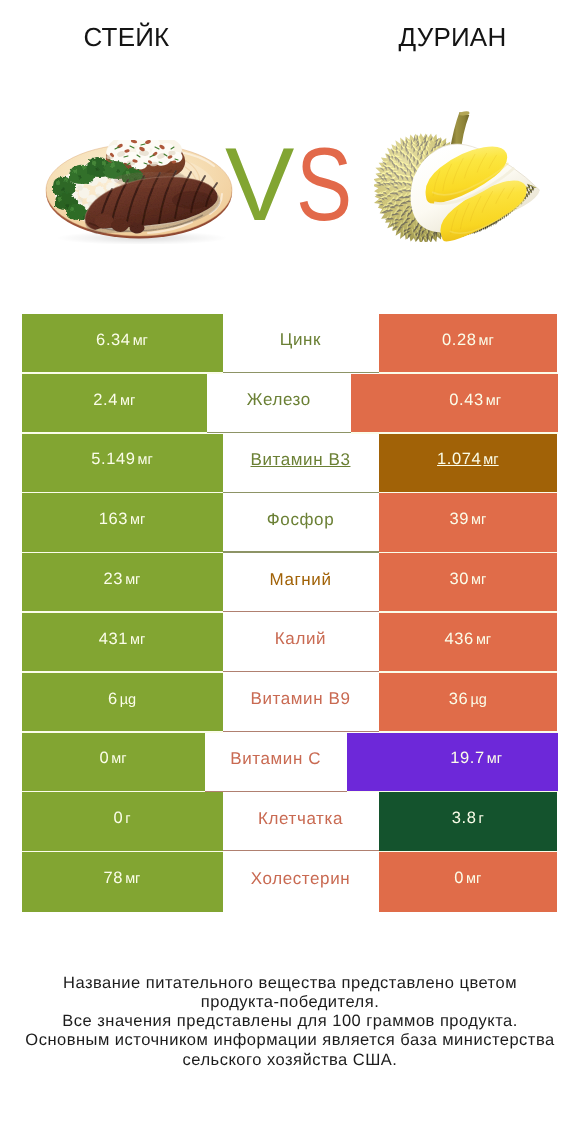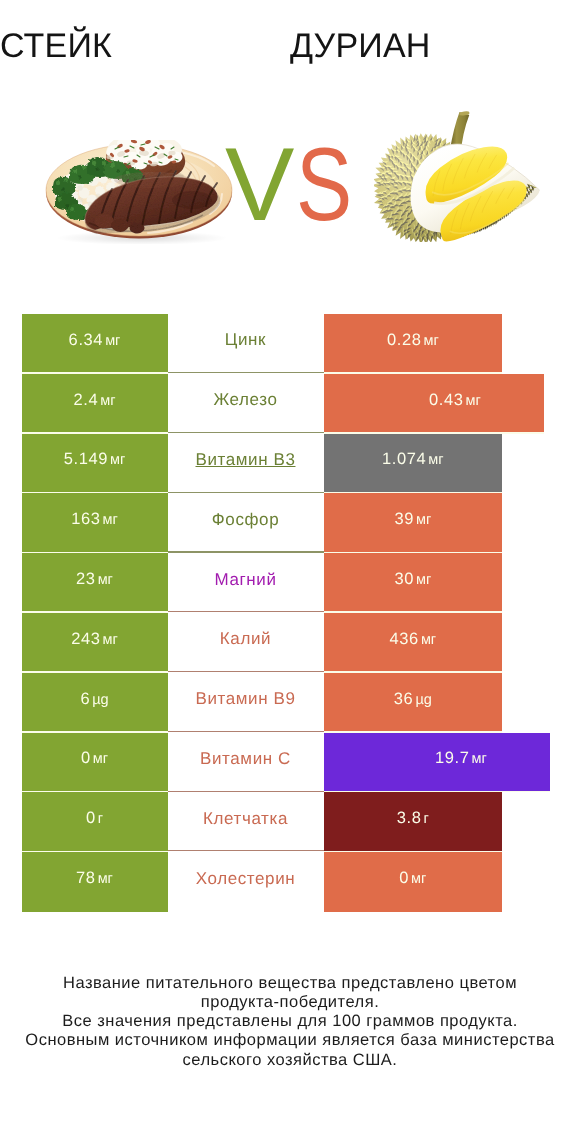--- a/index.html
+++ b/index.html
@@ -1,31 +1,31 @@
 <!DOCTYPE html>
 <html><head>
 <meta charset="utf-8">
 <style>
   html,body{margin:0;padding:0;}
   body{width:580px;height:1144px;background:#ffffff;font-family:"Liberation Sans",sans-serif;-webkit-font-smoothing:antialiased;text-rendering:geometricPrecision;}
   .page{position:relative;width:580px;height:1144px;overflow:hidden;}
   .hdr{position:absolute;top:0;left:0;width:580px;height:300px;}
-  .title{position:absolute;font-size:34px;color:#141414;letter-spacing:0.2px;line-height:30px;margin-top:9px;}
+  .title{position:absolute;font-size:26px;color:#141414;text-align:center;letter-spacing:0.2px;line-height:30px;}
   .title.left{left:0;width:253px;top:21.5px;}
   .title.right{left:290px;width:325px;top:21.5px;}
   .img-steak{position:absolute;left:44px;top:140px;width:192px;height:104px;}
   .img-durian{position:absolute;left:374px;top:110px;width:170px;height:132px;}
   .vs{position:absolute;left:0;width:580px;top:133px;height:100px;font-size:104px;line-height:104px;font-weight:400;}
   .vs .v{color:#82a532;position:absolute;left:225px;top:0;}
   .vs .s{color:#e2694a;position:absolute;left:295.5px;top:0;transform:scaleX(0.81);transform-origin:left top;}
   .table{position:absolute;left:21.5px;top:314px;width:536.1px;}
   .row{position:relative;height:59.8px;display:flex;}
   .cell{display:flex;align-items:center;justify-content:center;position:relative;height:100%;}
   .cell>.inner{display:flex;align-items:baseline;position:relative;top:-3.5px;}
-  .cleft{width:146px;color:#fbfde9;}
+  .cleft{width:201px;color:#fbfde9;}
   .cmid{width:156px;background:#fff;}
   .cright{width:178.7px;color:#fbfde9;}
   .sep{position:absolute;left:0;right:0;bottom:0;height:1.6px;}
   .sepmid{height:1.1px;bottom:0.7px;}
   .num{font-size:16.5px;font-weight:400;letter-spacing:0.6px;}
   .unit{font-size:14.5px;font-weight:400;margin-left:2px;}
   .lab{font-size:17px;font-weight:400;letter-spacing:0.6px;}
   .foot{position:absolute;left:0;top:973.5px;width:580px;text-align:center;font-size:16.5px;line-height:19.3px;color:#1c1c1c;letter-spacing:0.5px;}
 </style>
 </head>
@@ -1201,21 +1201,21 @@
             <span class="unit">мг</span>
           </span>
           <div class="sep" style="background: rgb(251, 253, 233);"></div>
         </div>
         <div class="cell cmid">
           <span class="inner">
             <span class="lab" style="color: rgb(107, 128, 53); text-decoration: underline;">Витамин B3</span>
           </span>
           <div class="sep sepmid" style="background: rgb(141, 148, 102);"></div>
         </div>
-        <div class="cell cright" style="background: #737373;">
+        <div class="cell cright" style="background: #a16207; text-decoration: underline;">
           <span class="inner">
             <span class="num">1.074</span>
             <span class="unit">мг</span>
           </span>
           <div class="sep" style="background: rgb(251, 253, 233);"></div>
         </div>
       </div>
       <div class="row">
         <div class="cell cleft" style="background: rgb(130, 165, 50);">
           <span class="inner">
@@ -1241,36 +1241,36 @@
       <div class="row">
         <div class="cell cleft" style="background: rgb(130, 165, 50);">
           <span class="inner">
             <span class="num">23</span>
             <span class="unit">мг</span>
           </span>
           <div class="sep" style="background: rgb(251, 253, 233);"></div>
         </div>
         <div class="cell cmid">
           <span class="inner">
-            <span class="lab" style="color: #a21caf;">Магний</span>
+            <span class="lab" style="color: #a16207;">Магний</span>
           </span>
           <div class="sep sepmid" style="background: rgb(176, 128, 112);"></div>
         </div>
         <div class="cell cright" style="background: rgb(224, 108, 73);">
           <span class="inner">
             <span class="num">30</span>
             <span class="unit">мг</span>
           </span>
           <div class="sep" style="background: rgb(251, 253, 233);"></div>
         </div>
       </div>
       <div class="row">
         <div class="cell cleft" style="background: rgb(130, 165, 50);">
           <span class="inner">
-            <span class="num">243</span>
+            <span class="num">431</span>
             <span class="unit">мг</span>
           </span>
           <div class="sep" style="background: rgb(251, 253, 233);"></div>
         </div>
         <div class="cell cmid">
           <span class="inner">
             <span class="lab" style="color: rgb(201, 106, 82);">Калий</span>
           </span>
           <div class="sep sepmid" style="background: rgb(176, 128, 112);"></div>
         </div>
@@ -1333,21 +1333,21 @@
             <span class="unit">г</span>
           </span>
           <div class="sep" style="background: rgb(251, 253, 233);"></div>
         </div>
         <div class="cell cmid">
           <span class="inner">
             <span class="lab" style="color: rgb(201, 106, 82);">Клетчатка</span>
           </span>
           <div class="sep sepmid" style="background: rgb(176, 128, 112);"></div>
         </div>
-        <div class="cell cright" style="background: #7f1d1d;">
+        <div class="cell cright" style="background: #14532d;">
           <span class="inner">
             <span class="num">3.8</span>
             <span class="unit">г</span>
           </span>
           <div class="sep" style="background: rgb(251, 253, 233);"></div>
         </div>
       </div>
       <div class="row">
         <div class="cell cleft" style="background: rgb(130, 165, 50);">
           <span class="inner">

